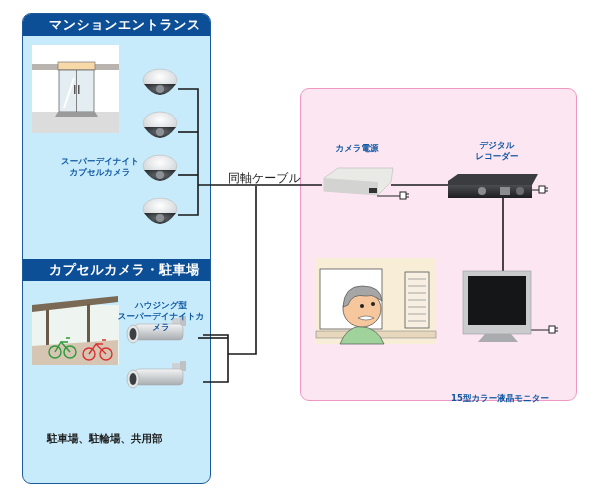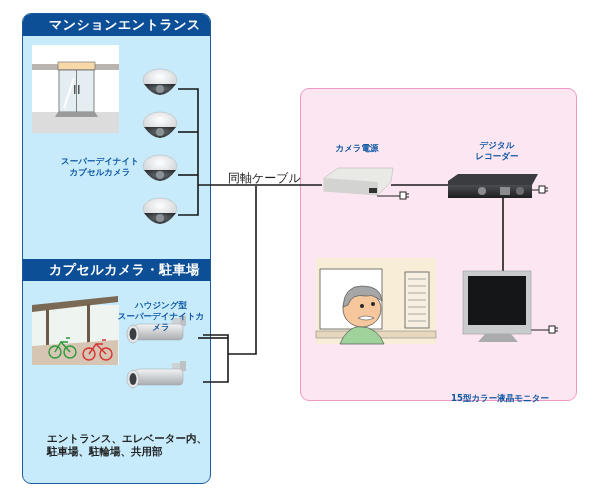--- a/index.html
+++ b/index.html
@@ -190,21 +190,20 @@
   <div>スーパーデイナイト</div>
   <div>カプセルカメラ</div>
 </div>
 
 <div class="abs lbl-blue" style="left:116px;top:300px;width:90px;">
   <div>ハウジング型</div>
   <div>スーパーデイナイトカメラ</div>
 </div>
 
 <div class="abs note" style="left:47px;top:432px;width:165px;">
-  <div>エントランス、エレベーター内、</div>
   <div>駐車場、駐輪場、共用部</div>
 </div>
 
 <div class="abs lbl-black" style="left:228px;top:170px;">同軸ケーブル</div>
 
 <div class="abs lbl-blue" style="left:322px;top:143px;width:70px;">カメラ電源</div>
 
 <div class="abs lbl-blue" style="left:462px;top:140px;width:70px;font-family:Liberation Serif, serif;">
   <div>デジタル</div>
   <div>レコーダー</div>

